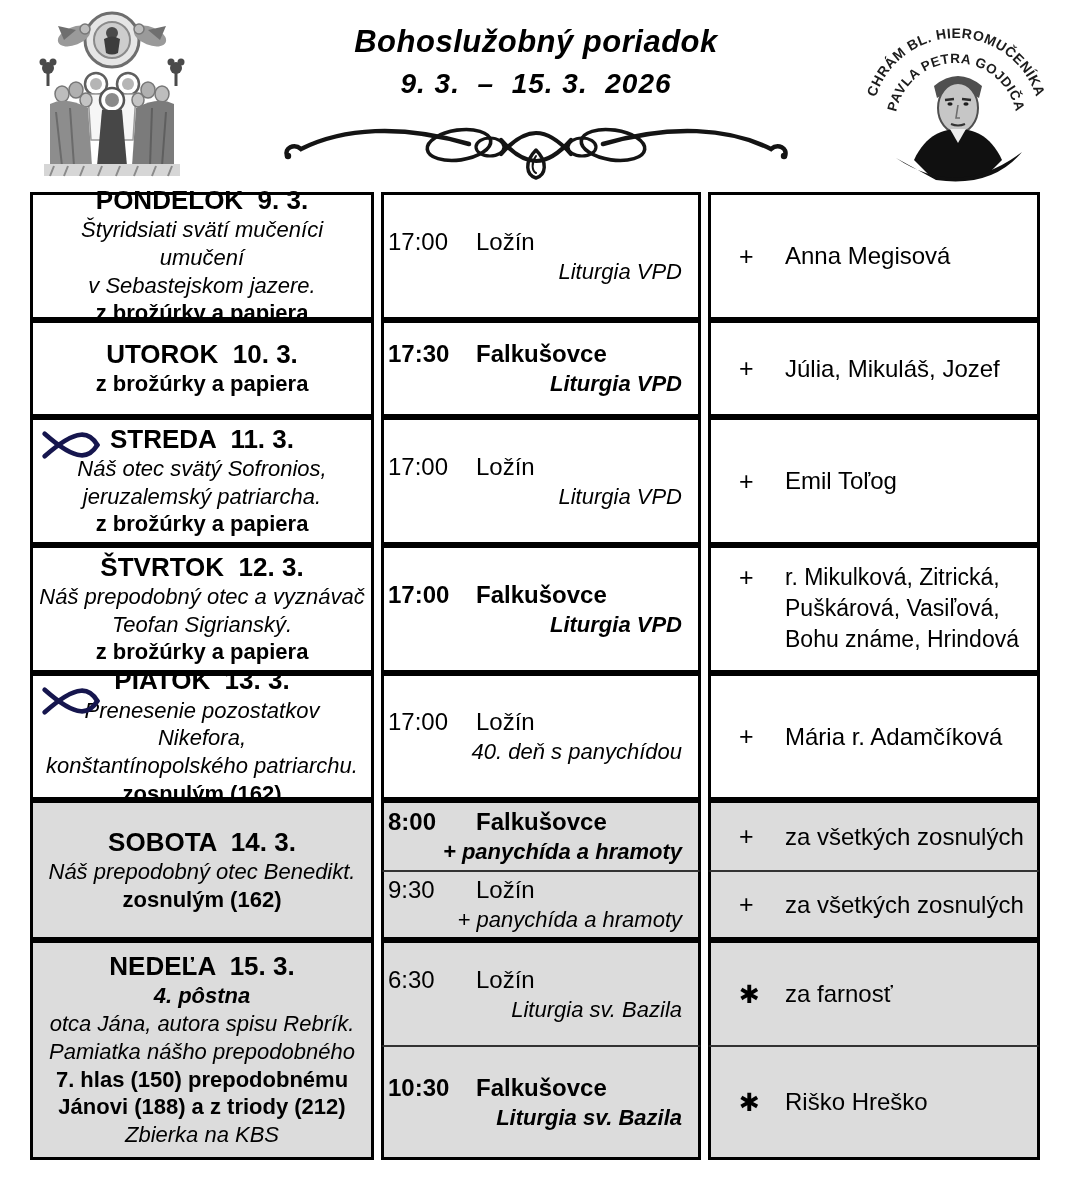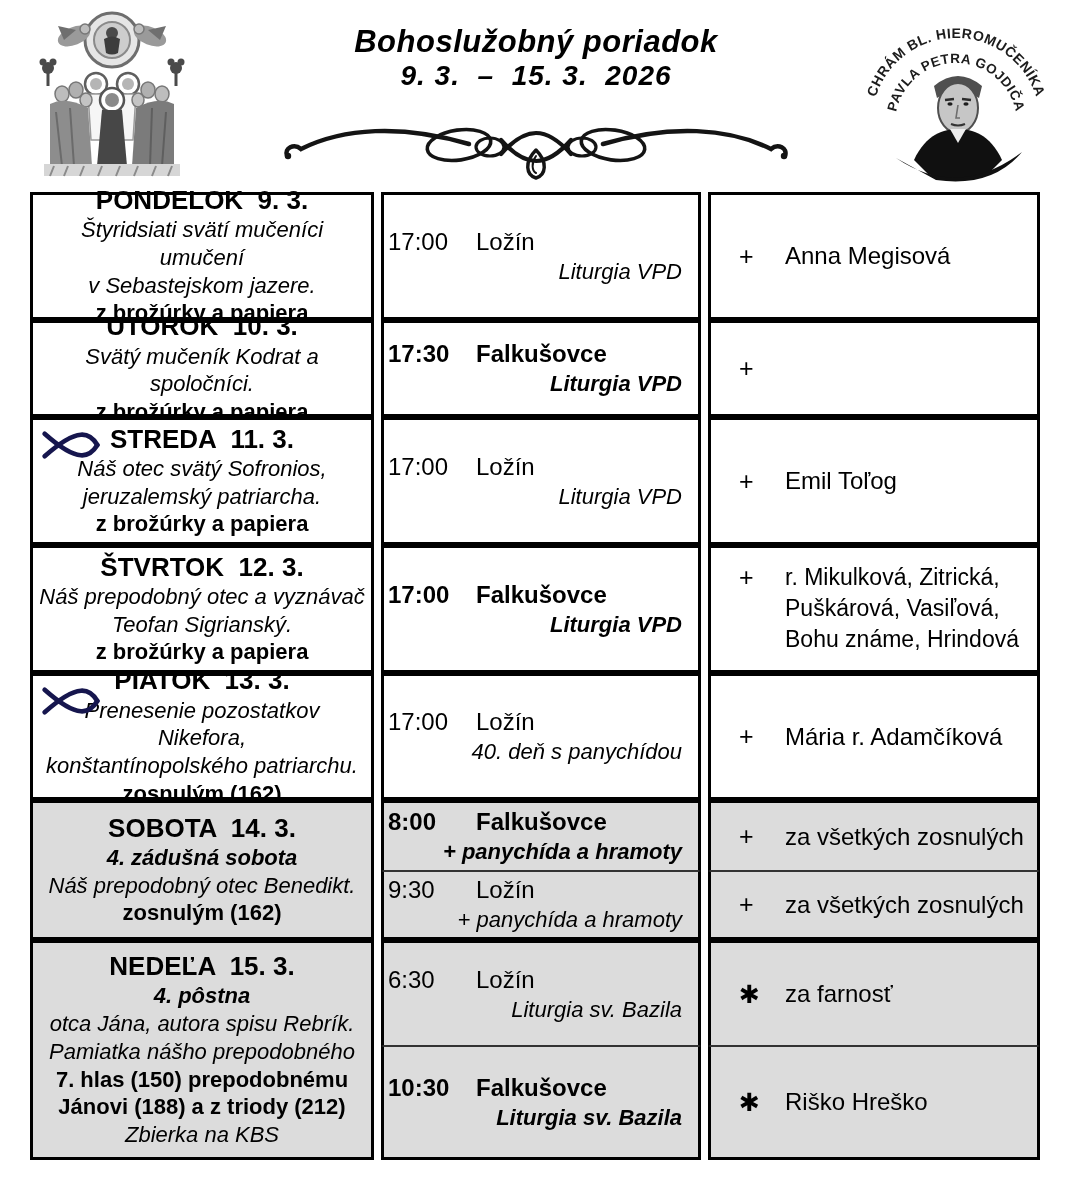--- a/index.html
+++ b/index.html
@@ -4,21 +4,21 @@
 <style>
   html,body{margin:0;padding:0;background:#fff;}
   .page{position:relative;width:1072px;height:1195px;background:#fff;overflow:hidden;
         font-family:"Liberation Sans","DejaVu Sans",sans-serif;color:#000;}
   .pre{white-space:pre-wrap;}
 
   
   .hdr-icon{position:absolute;left:36px;top:8px;width:152px;height:172px;}
   .title-block{position:absolute;left:276px;top:24px;width:520px;text-align:center;}
   .main-title{font-size:31px;font-weight:bold;font-style:italic;letter-spacing:.5px;}
-  .date-range{font-size:28px;font-weight:bold;font-style:italic;letter-spacing:1px;}
+  .date-range{font-size:28px;font-weight:bold;font-style:italic;margin-top:8px;letter-spacing:1px;}
   .flourish{position:absolute;left:281px;top:116px;width:510px;height:64px;}
   .stamp{position:absolute;left:860px;top:4px;width:192px;height:184px;}
 
   
   .sched{position:absolute;left:30px;top:192px;display:grid;
          grid-template-columns:344px 320px 332px;column-gap:7px;
          grid-template-rows:128px 97px 128px 128px 127px 71px 69px 106px 114px;}
   .cell{border:3px solid #000;box-sizing:border-box;background:#fff;}
   .shaded{background:var(--shaded-row-bg,#dcdcdc);}
 
@@ -181,32 +181,32 @@
       </div>
       <div class="line2">Liturgia VPD</div>
     </div>
     <div class="cell int t1">
       <span class="sym">+</span>
       <span class="name">Anna Megisová</span>
     </div>
 
     <div class="cell day r2">
       <div class="day-title pre">UTOROK  10. 3.</div>
-      <div class="day-line it">Svätý mučeník Kodrat a spoločníci.</div>
       <div class="day-line bd">z brožúrky a papiera</div>
     </div>
     <div class="cell svc t2 em">
       <div class="line1">
         <span class="time">17:30</span>
         <span class="place">Falkušovce</span>
       </div>
       <div class="line2">Liturgia VPD</div>
     </div>
     <div class="cell int t2">
       <span class="sym">+</span>
+      <span class="name">Júlia, Mikuláš, Jozef</span>
     </div>
 
     <div class="cell day r3">
       <svg class="fish" viewBox="0 0 64 34" fill="none" stroke="#16164e" stroke-width="5" stroke-linecap="round">
         <path d="M4,5 C 40,37 52,30 60,17"></path>
         <path d="M4,29 C 40,-3 52,4 60,17"></path>
       </svg>
       <div class="day-title pre">STREDA  11. 3.</div>
       <div class="day-line it">Náš otec svätý Sofronios,</div>
       <div class="day-line it">jeruzalemský patriarcha.</div>
@@ -261,21 +261,20 @@
       </div>
       <div class="line2">40. deň s panychídou</div>
     </div>
     <div class="cell int t5">
       <span class="sym">+</span>
       <span class="name">Mária r. Adamčíková</span>
     </div>
 
     <div class="cell day r6 shaded">
       <div class="day-title pre">SOBOTA  14. 3.</div>
-      <div class="day-line bi">4. zádušná sobota</div>
       <div class="day-line it">Náš prepodobný otec Benedikt.</div>
       <div class="day-line bd">zosnulým (162)</div>
     </div>
     <div class="cell svc t6 shaded sub-a em">
       <div class="line1">
         <span class="time">8:00</span>
         <span class="place">Falkušovce</span>
       </div>
       <div class="line2">+ panychída a hramoty</div>
     </div>

